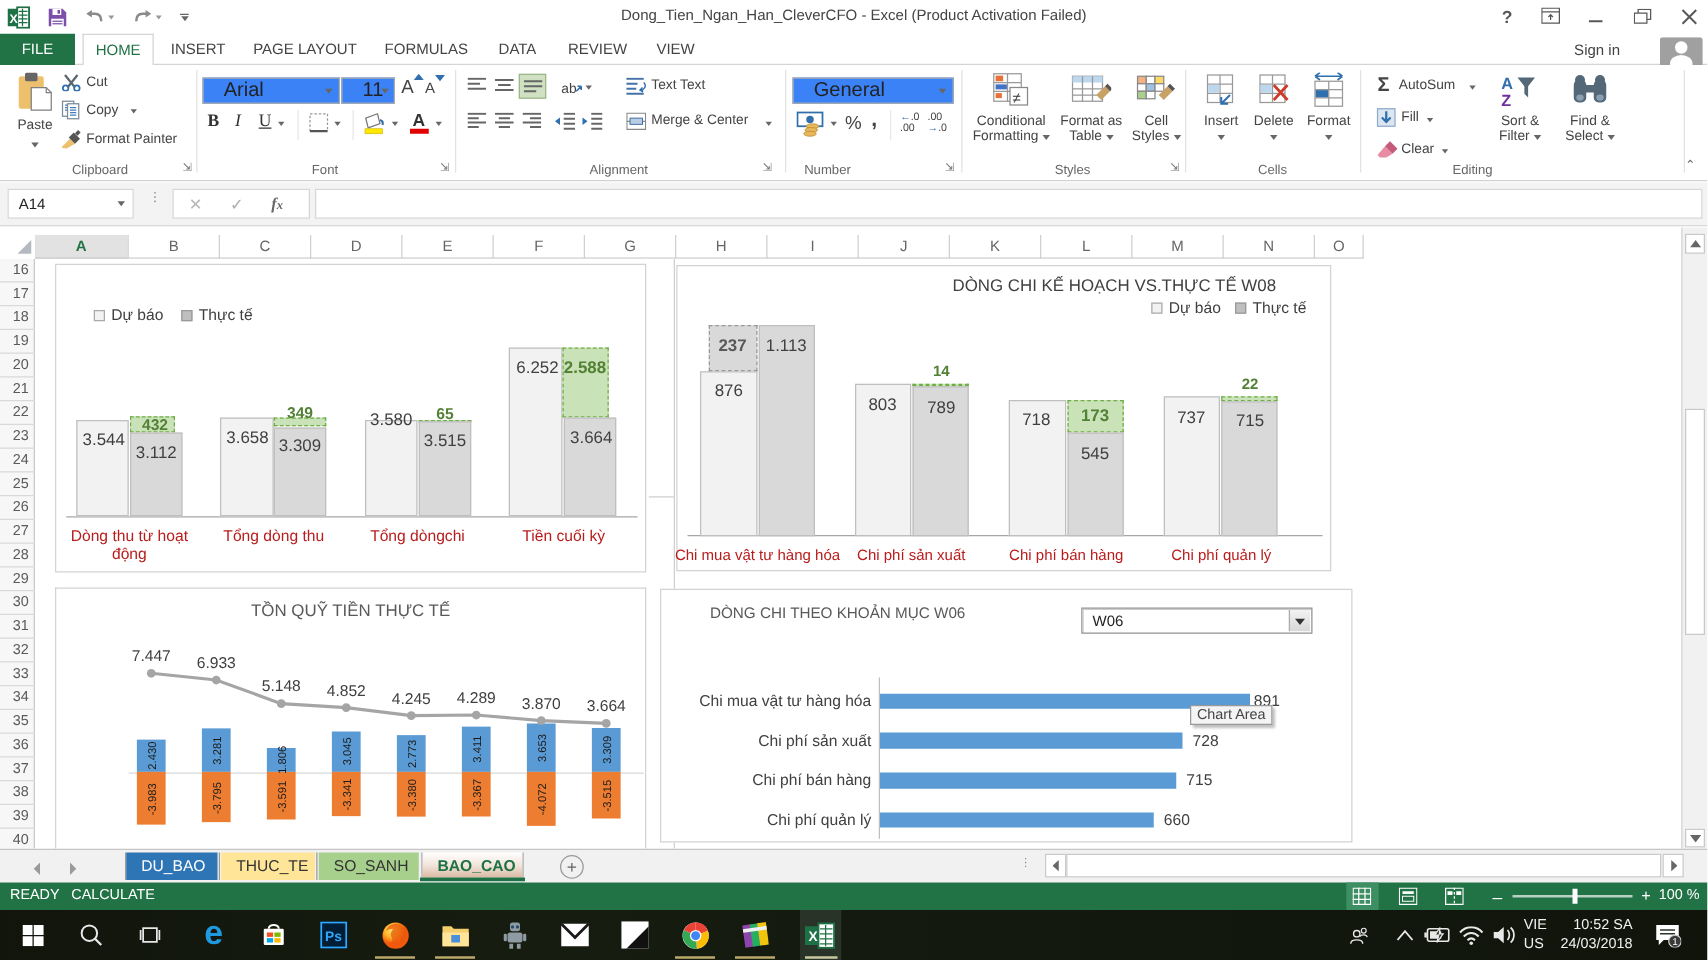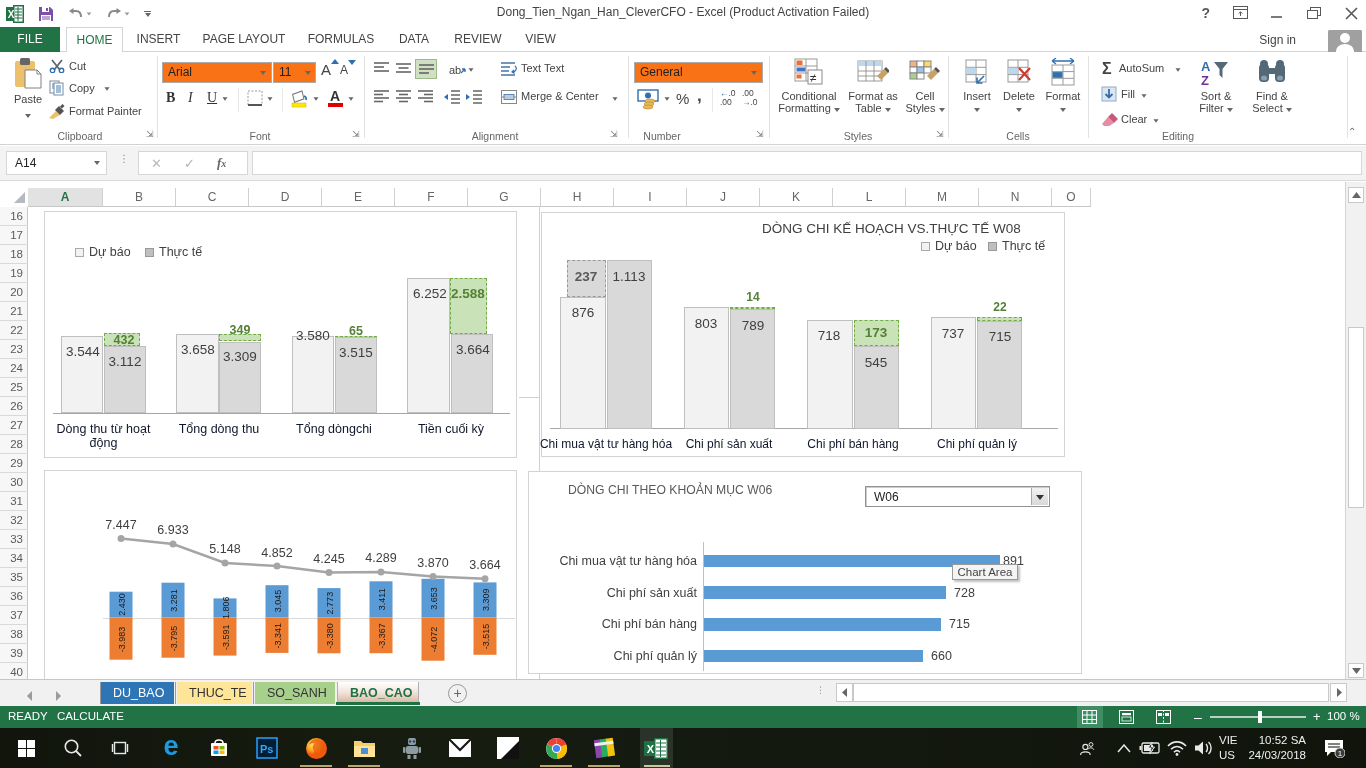--- a/index.html
+++ b/index.html
@@ -15,21 +15,21 @@
 #filetab{left:0;top:27px;width:60px;height:25px;background:#217346;color:#fff;font-size:12px;text-align:center;line-height:25px;}
 .rtab{top:27px;height:25px;font-size:12px;color:#444;line-height:25px;text-align:center;}
 #hometab{left:66px;top:27px;width:57px;height:26px;background:#fff;border:1px solid #d4d4d4;border-bottom:none;color:#217346;font-size:12px;text-align:center;line-height:25px;}
 #signin{right:70px;top:33px;font-size:12px;color:#444444;}
 #avatar{right:4px;top:30px;width:34px;height:23px;background:#999;border-radius:2px;overflow:hidden;}
 
 #ribbon{left:0;top:52px;width:1366px;height:93px;background:#fff;border-bottom:1px solid #d2d2d2;font-size:11px;color:#444;}
 .gsep{position:absolute;top:4px;height:82px;width:1px;background:#e2e2e2;}
 .glabel{position:absolute;top:78px;font-size:10.5px;color:#666;text-align:center;}
 .launcher{position:absolute;top:77px;width:10px;height:10px;color:#777;font-size:9px;}
-.cbx{position:absolute;border:1px solid #ababab;background:#f97316;font-size:12px;color:#222;padding-left:5px;}
+.cbx{position:absolute;border:1px solid #ababab;background:#3b82f6;font-size:16px;color:#222;padding-left:16px;}
 .da{display:inline-block;width:0;height:0;border-left:3.5px solid transparent;border-right:3.5px solid transparent;border-top:4px solid #666;}
 .ribtxt{position:absolute;font-size:11px;color:#444;}
 .bigbtn{position:absolute;text-align:center;font-size:11px;color:#444;}
 
 #fbar{left:0;top:146px;width:1366px;height:35px;background:#f3f3f3;border-bottom:1px solid #d9d9d9;}
 #namebox{left:6px;top:151px;width:101px;height:24px;background:#fff;border:1px solid #d6d6d6;font-size:12px;color:#222;line-height:22px;padding-left:8px;}
 #fxbox{left:138px;top:151px;width:110px;height:24px;background:#fff;border:1px solid #d6d6d6;}
 #finput{left:252px;top:151px;width:1110px;height:24px;background:#fff;border:1px solid #d6d6d6;}
 
 #chead{left:0;top:182px;width:1345px;height:25px;background:#fff;}
@@ -38,21 +38,21 @@
 #grid{left:0;top:207px;width:1345px;height:472px;background:#fff;overflow:hidden;}
 #rowhead{left:0;top:0;width:28px;height:472px;background:#f7f7f7;border-right:1px solid #c8c8c8;}
 .rown{position:absolute;right:4px;width:24px;font-size:11.5px;color:#5a5a5a;text-align:right;height:19px;line-height:19px;}
 .rowline{position:absolute;left:0;width:28px;height:1px;background:#d9d9d9;}
 .chart{position:absolute;background:#fff;border:1px solid #d3d3d3;}
 
 .ctitle{position:absolute;color:#404040;white-space:nowrap;}
 .bar{position:absolute;}
 .vlabel{position:absolute;font-size:13.5px;color:#3f3f3f;white-space:nowrap;text-align:center;}
 .glbl{position:absolute;font-weight:bold;color:#538135;font-size:12px;white-space:nowrap;text-align:center;}
-.cat{position:absolute;font-size:12.5px;color:#0f172a;text-align:center;}
+.cat{position:absolute;font-size:12.5px;color:#b91c1c;text-align:center;}
 .rot{position:absolute;width:23px;font-size:9px;color:#1a1a1a;writing-mode:vertical-rl;transform:rotate(180deg);display:flex;align-items:center;justify-content:center;white-space:nowrap;}
 
 #vscroll{left:1345px;top:182px;width:21px;height:497px;background:#f1f1f1;border-left:1px solid #d4d4d4;}
 .sbtn{position:absolute;background:#fff;border:1px solid #c9c9c9;display:flex;align-items:center;justify-content:center;}
 
 #tabbar{left:0;top:679px;width:1366px;height:27px;background:#f1f1f1;border-top:1px solid #c6c6c6;}
 .stab{position:absolute;top:2px;height:22px;font-size:12.5px;line-height:22px;padding:0 12px;}
 
 #statusbar{left:0;top:706px;width:1366px;height:22px;background:#217346;color:#fff;font-size:11.5px;}
 
@@ -629,20 +629,21 @@
     <div class="vlabel" style="left:389px;top:112.5px;width:44px;font-size:13.5px;">737</div>
     <div class="vlabel" style="left:435px;top:115.8px;width:46px;font-size:13.5px;">715</div>
 
     <div class="cat" style="left:-11px;top:224px;width:150px;font-size:12px;">Chi mua vật tư hàng hóa</div>
     <div class="cat" style="left:112px;top:224px;width:150px;font-size:12px;">Chi phí sản xuất</div>
     <div class="cat" style="left:236px;top:224px;width:150px;font-size:12px;">Chi phí bán hàng</div>
     <div class="cat" style="left:360px;top:224px;width:150px;font-size:12px;">Chi phí quản lý</div>
   </div>
 
   <div class="chart" id="chart3" style="left:44px;top:263px;width:473px;height:209px;border-bottom:none;">
+    <div class="ctitle" style="left:0;top:10px;width:471px;text-align:center;font-size:13.5px;color:#595959;">TỒN QUỸ TIỀN THỰC TẾ</div>
     <div class="abs" style="left:58px;top:146.5px;width:412px;height:1px;background:#d9d9d9;"></div>
     <svg class="abs" style="left:0;top:0;" width="471" height="207">
       <g fill="#5b9bd5">
           <rect x="64.5" y="120.7" width="23" height="25.8"></rect>
           <rect x="116.5" y="111.7" width="23" height="34.8"></rect>
           <rect x="168.5" y="127.4" width="23" height="19.1"></rect>
           <rect x="220.5" y="114.2" width="23" height="32.3"></rect>
           <rect x="272.5" y="117.1" width="23" height="29.4"></rect>
           <rect x="324.5" y="110.3" width="23" height="36.2"></rect>
           <rect x="376.5" y="107.8" width="23" height="38.7"></rect>

